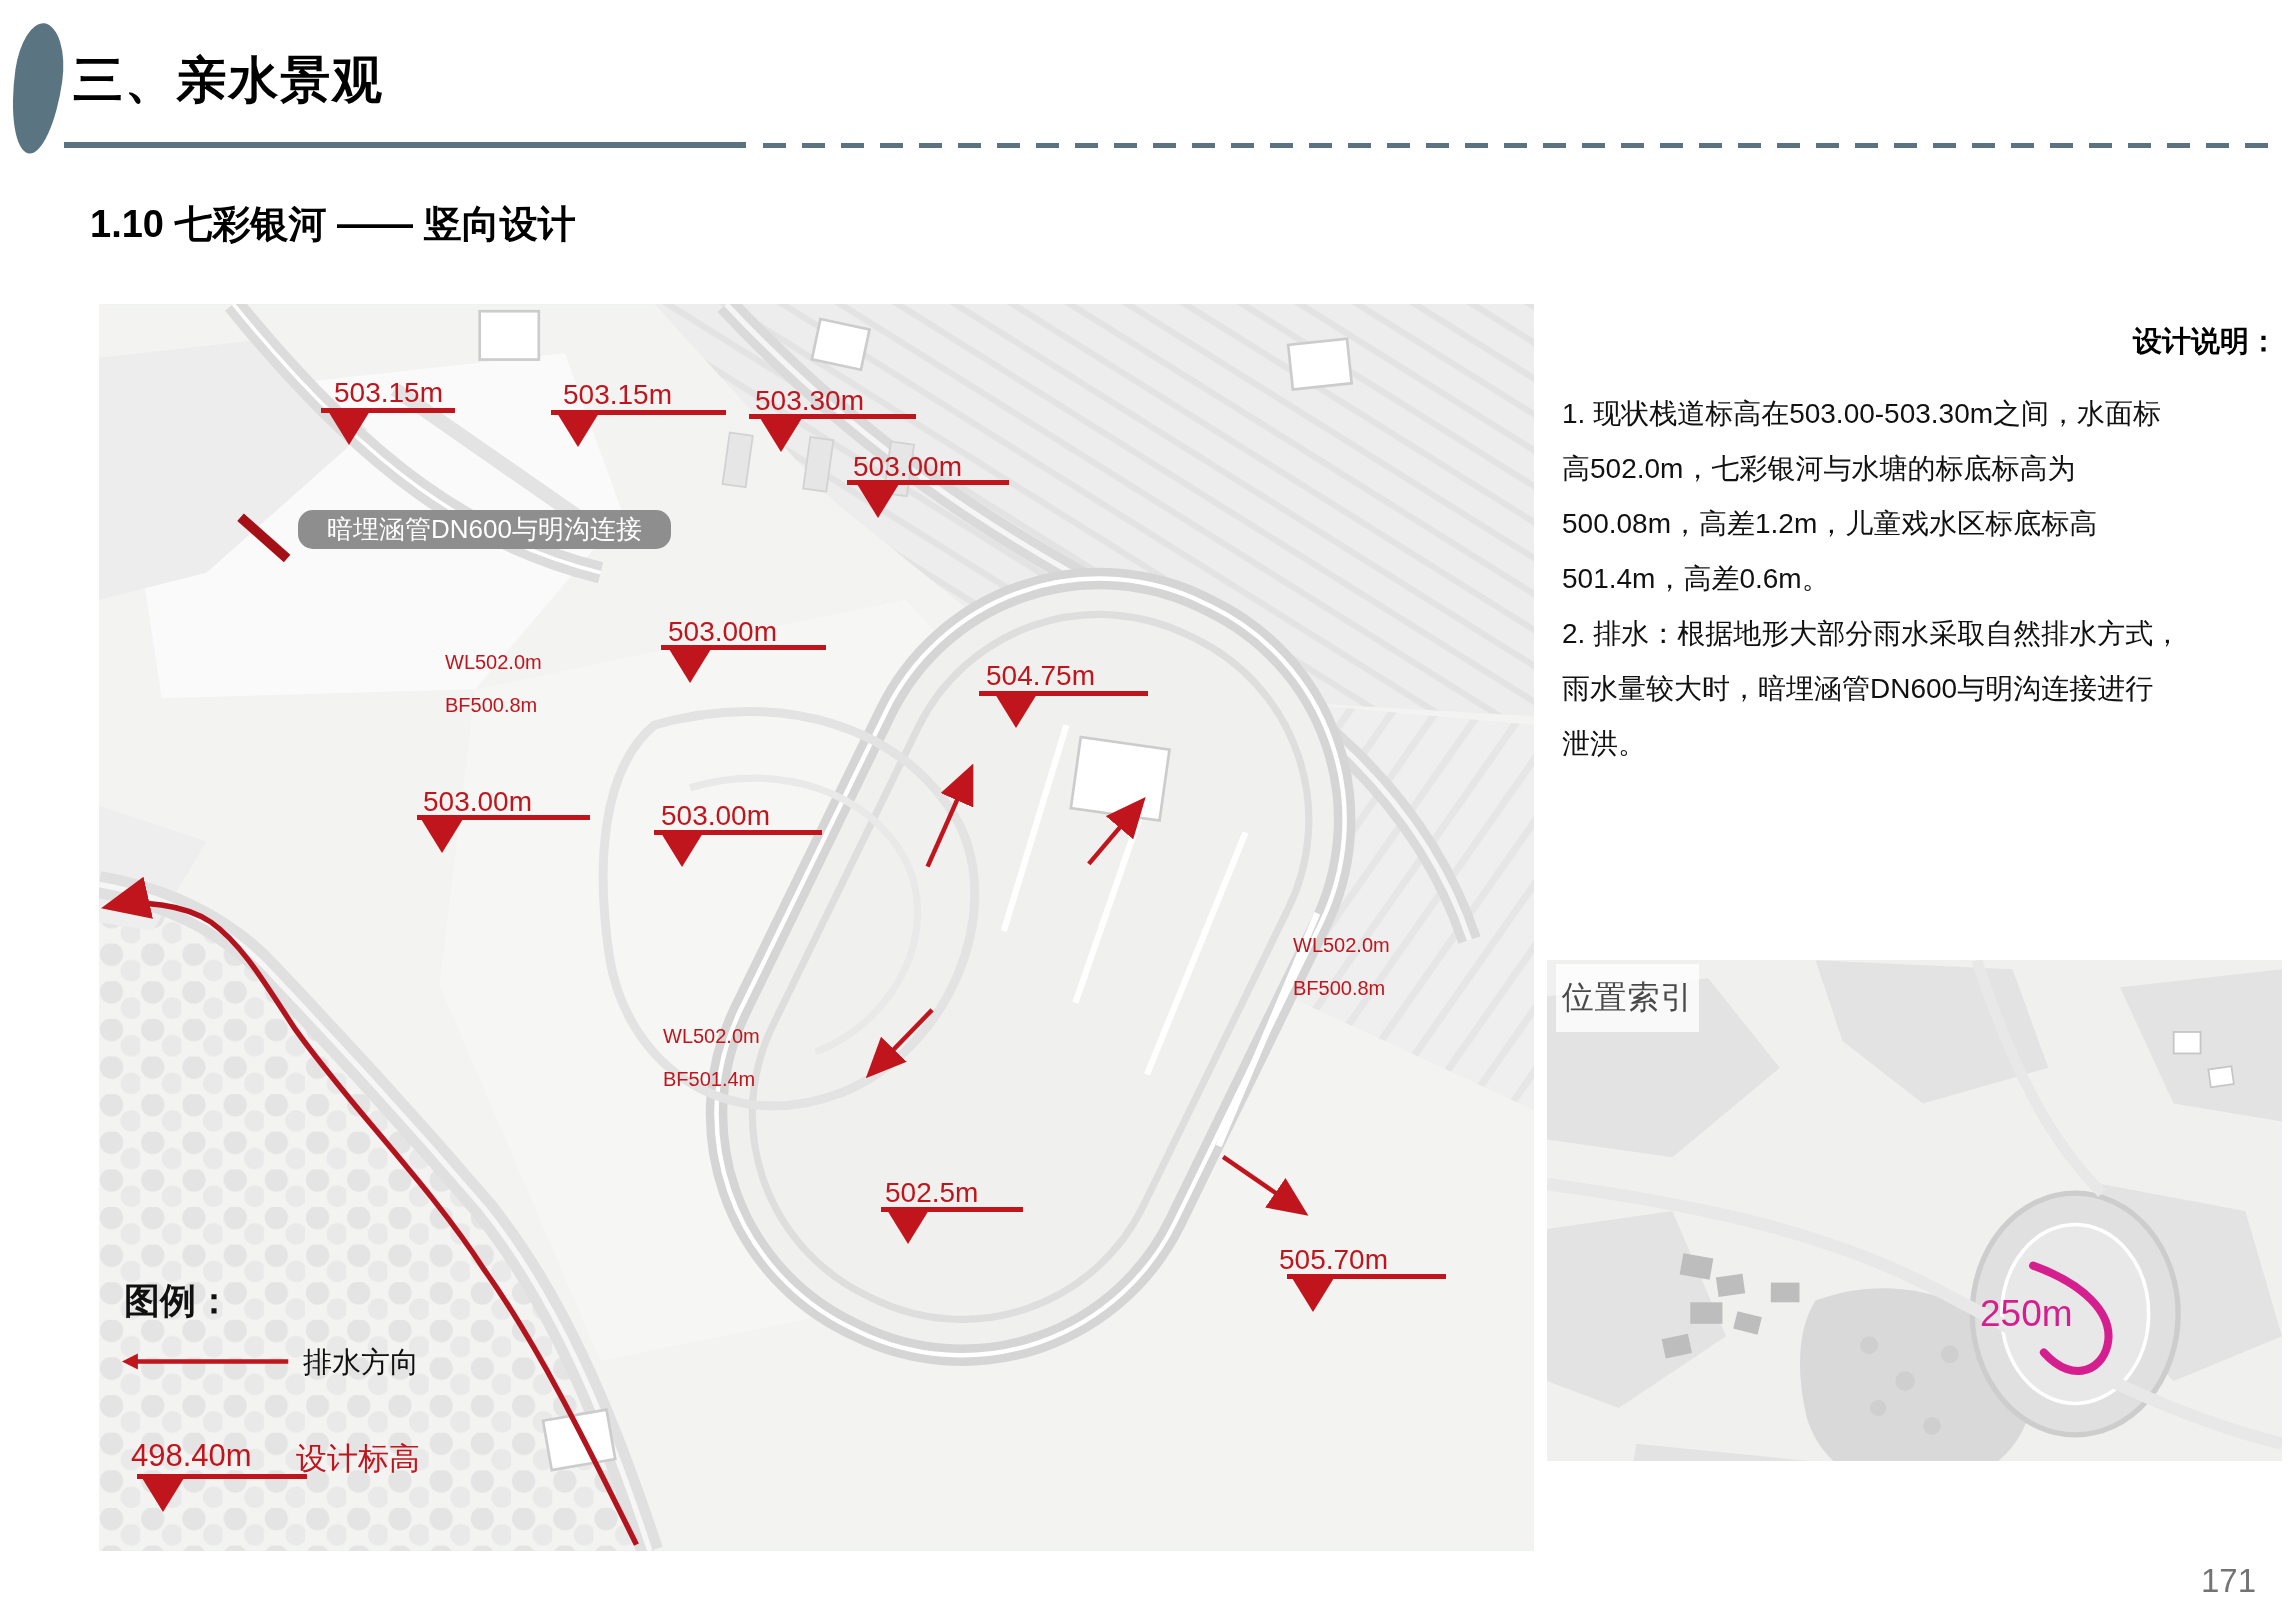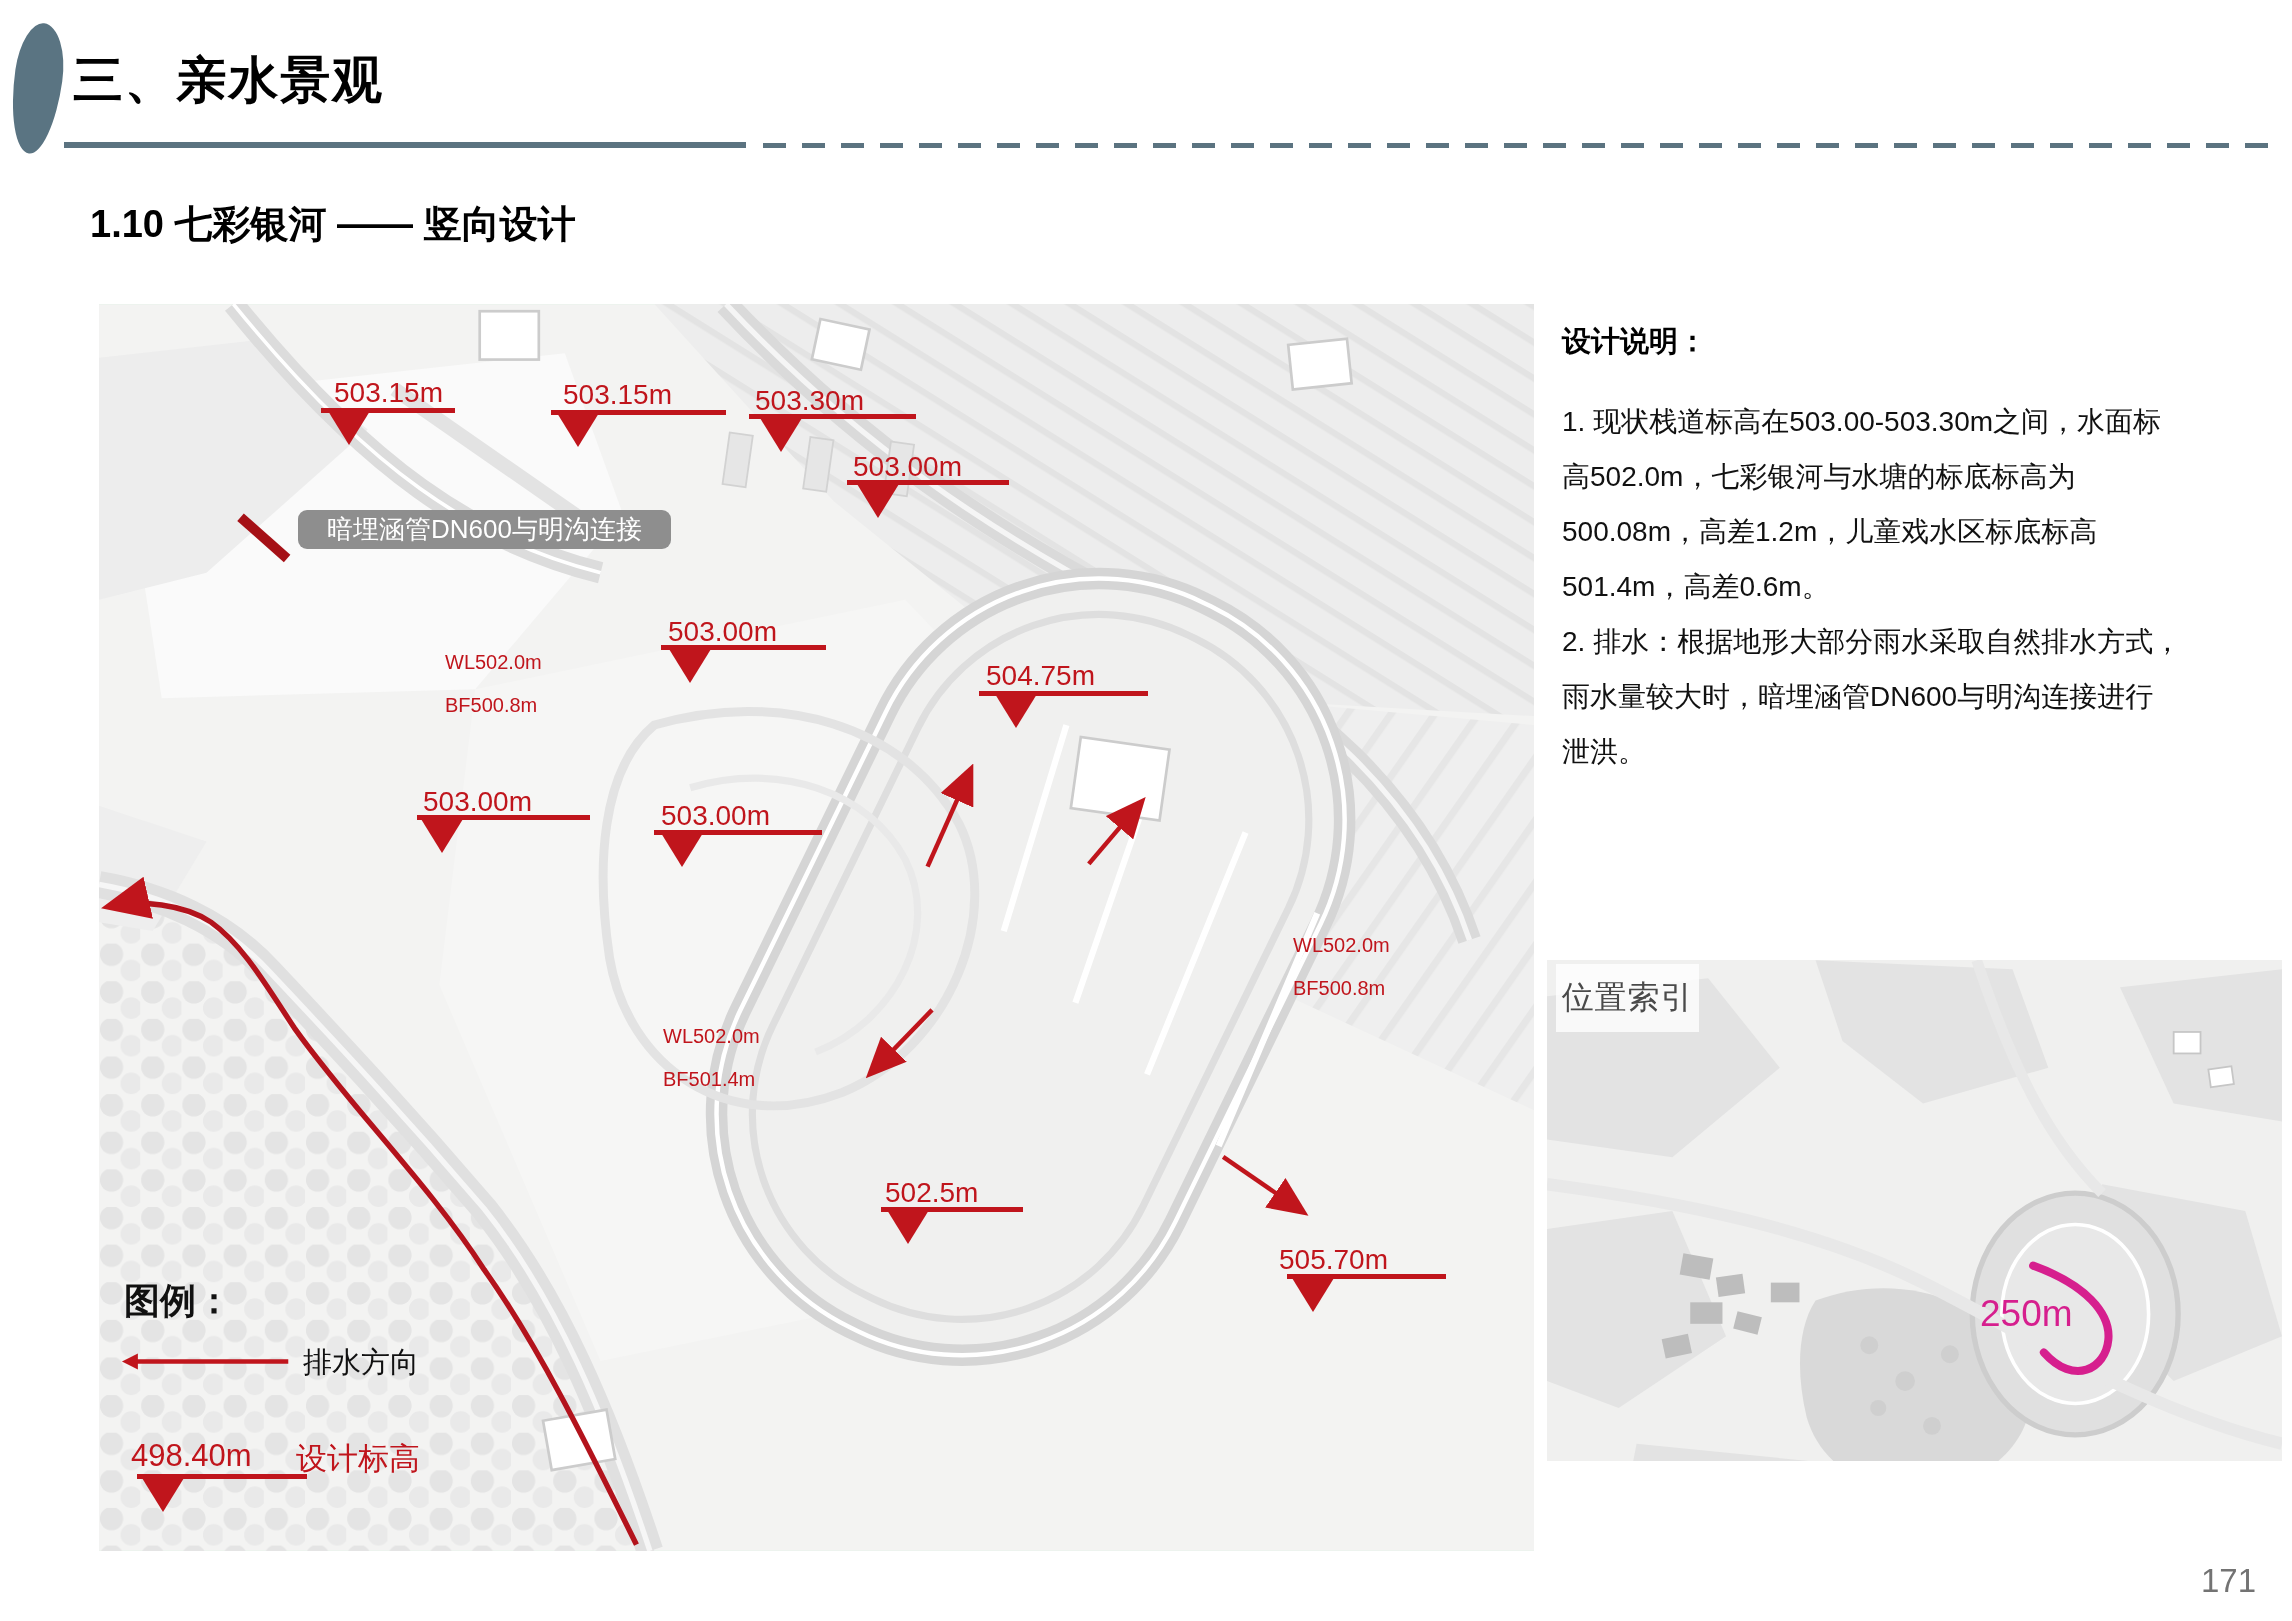--- a/index.html
+++ b/index.html
@@ -16,32 +16,32 @@
   
   #map-panel{position:absolute;left:99px;top:304px;width:1435px;height:1247px;background:#86efac;overflow:hidden;text-align:center;}
   #map-aerial{position:absolute;left:0;top:0;}
   #map-overlay{position:absolute;left:0;top:0;pointer-events:none;}
   .marker-label{position:absolute;font-size:28px;color:#c0151c;white-space:nowrap;font-weight:500;}
   .marker-line{position:absolute;height:4.5px;background:#c0151c;}
   .marker-triangle{position:absolute;width:0;height:0;border-left:21.5px solid transparent;
     border-right:21.5px solid transparent;border-top:34px solid #c0151c;}
   .free-text{position:absolute;font-size:20px;color:#c0151c;white-space:nowrap;font-weight:500;}
   #callout-box{position:absolute;left:199px;top:206px;width:373px;height:39px;background:#8e8e8e;
-    border-radius:9px;display:flex;align-items:center;justify-content:center;}
+    border-radius:15px;display:flex;align-items:center;justify-content:center;}
   #callout-box span{color:#ffffff;font-size:26px;white-space:nowrap;}
   
   #legend-title{position:absolute;left:25px;top:973px;font-size:36px;font-weight:600;color:#111;}
   #legend-drain-label{position:absolute;left:204px;top:1039px;font-size:29px;color:#111;}
   #legend-elev-value{position:absolute;left:32px;top:1134px;font-size:31px;color:#c0151c;font-weight:500;}
   #legend-elev-label{position:absolute;left:197px;top:1134px;font-size:31px;color:#c0151c;font-weight:500;}
   #legend-elev-line{position:absolute;left:38px;top:1170px;width:170px;height:4.5px;background:#c0151c;}
   #legend-elev-tri{position:absolute;left:43px;top:1174px;}
   
   #notes{position:absolute;left:1562px;top:322px;width:716px;}
-  #notes-title{font-size:29px;font-weight:bold;color:#000;margin-bottom:32px;}
+  #notes-title{font-size:29px;font-weight:bold;color:#000;margin-bottom:24px;text-align:right;}
   .note-line{font-size:28px;color:#111;line-height:55px;white-space:nowrap;}
   
   #index-panel{position:absolute;left:1547px;top:960px;width:735px;height:501px;background:#f0f0ef;overflow:hidden;}
   #index-label-box{position:absolute;left:9px;top:3.6px;width:143px;height:68px;background:rgba(255,255,255,0.78);
     display:flex;align-items:center;justify-content:center;}
   #index-label-box span{font-size:32px;color:#4a4a4a;letter-spacing:0.9px;}
   #index-distance{position:absolute;left:433px;top:333px;font-size:37px;font-weight:normal;color:#d61f8e;}
   #page-number{position:absolute;left:2201px;top:1562px;font-size:33px;color:#737373;}
 </style>
 </head>

